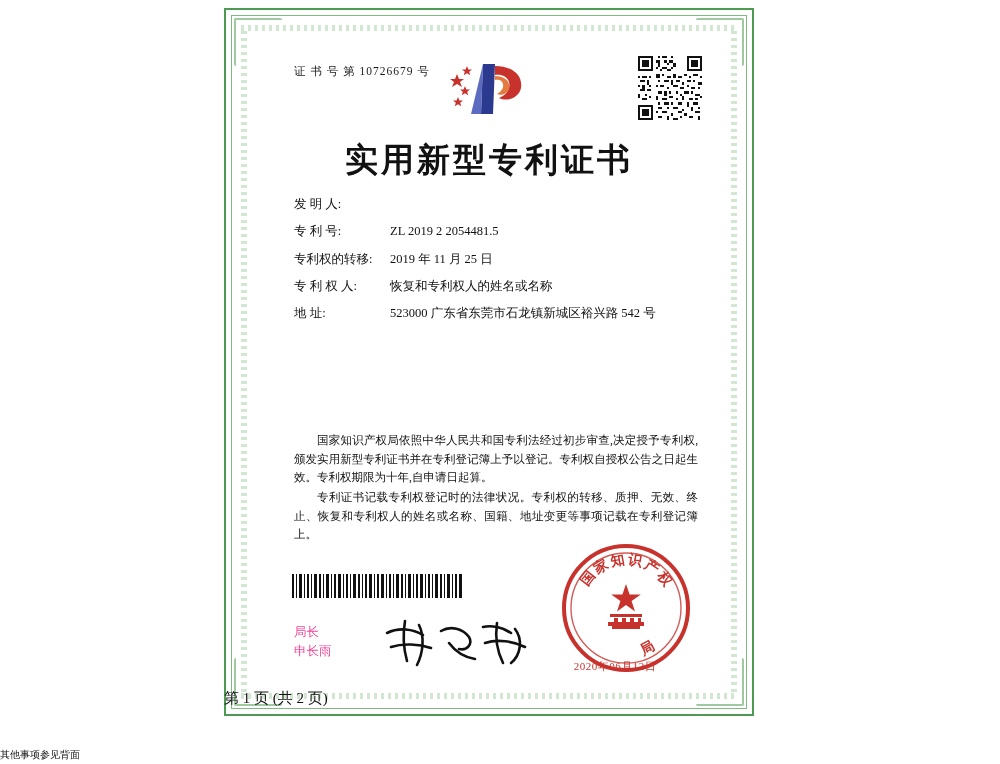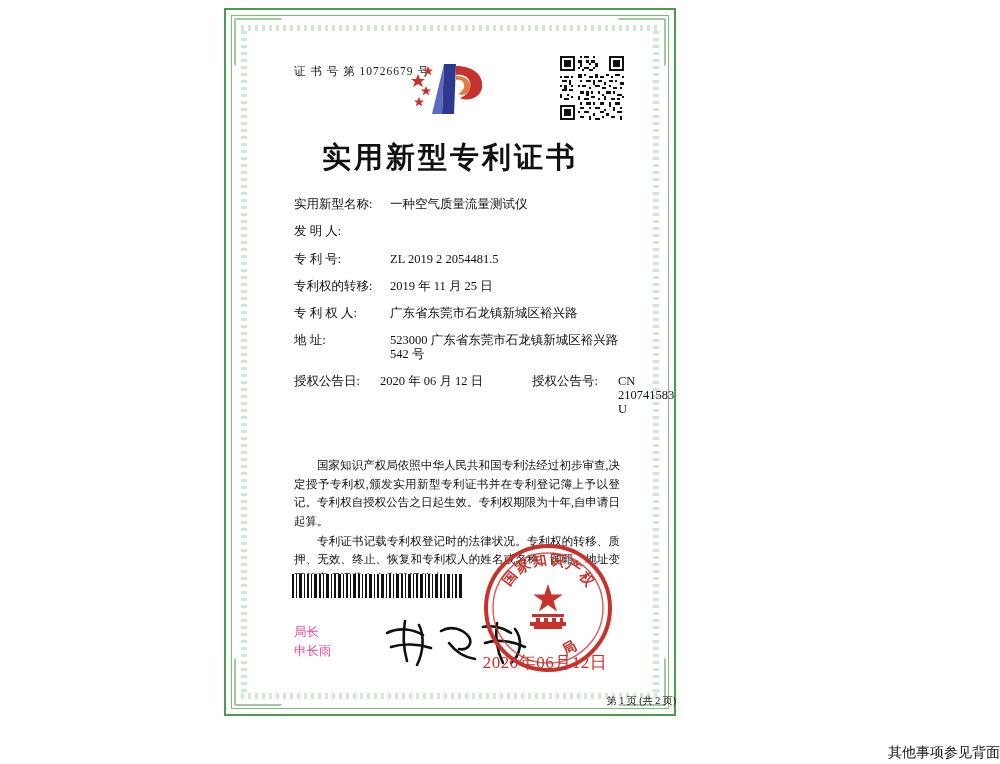--- a/index.html
+++ b/index.html
@@ -2,21 +2,21 @@
 <html><head>
 <meta charset="utf-8">
 <style>
   html,body{margin:0;padding:0;}
   body{
     width:1000px;height:764px;background:#ffffff;
     font-family:"Liberation Serif", serif;
     position:relative;overflow:hidden;
   }
   .page{
-    position:absolute;left:224px;top:8px;width:452px;height:730px;
+    position:absolute;left:224px;top:8px;width:530px;height:730px;
     background:#ffffff;
   }
   
   .frame-outer{
     position:absolute;left:0;top:0;right:0;bottom:22px;
     border:2px solid #4f9a52;
   }
   .frame-inner{
     position:absolute;left:7px;top:7px;right:7px;bottom:29px;
     border:1px solid #7fbb7f;
@@ -47,64 +47,64 @@
   
   .emblem{position:absolute;left:50%;top:48px;transform:translateX(-50%);width:96px;height:72px;}
   
   .qr{
     position:absolute;right:52px;top:48px;width:64px;height:64px;
   }
   .qr svg{display:block;}
 
   .title{
     position:absolute;left:0;right:0;top:130px;text-align:center;
-    font-size:29px;font-weight:bold;letter-spacing:3px;color:#111;
+    font-size:33px;font-weight:bold;letter-spacing:3px;color:#111;
     font-family:"DejaVu Sans", sans-serif;
   }
 
   .fields{
     position:absolute;left:70px;top:190px;right:56px;
     font-size:12.5px;color:#111;line-height:1.1;
   }
   .row{display:flex;align-items:baseline;margin-bottom:13.5px;}
   .lbl{width:96px;flex:0 0 96px;letter-spacing:0px;white-space:nowrap;}
   .val{flex:1;}
   .row2{display:flex;margin-bottom:13.5px;}
   .c1{width:238px;flex:0 0 238px;display:flex;}
   .c2{flex:1;display:flex;}
   .lbl-s{width:86px;flex:0 0 86px;white-space:nowrap;}
 
   .para{
-    position:absolute;left:70px;right:56px;top:448px;
+    position:absolute;left:70px;right:56px;top:423px;
     font-size:11.5px;line-height:1.62;color:#111;text-align:justify;
   }
   .para p{margin:0 0 1px 0;text-indent:2em;}
 
   .barcode{position:absolute;left:68px;top:566px;width:170px;height:24px;}
   .barcode svg{display:block;}
 
   .sign-block{
     position:absolute;left:70px;top:615px;font-size:12.5px;line-height:1.55;color:#ec4899;
   }
   .handwriting{
     position:absolute;left:155px;top:605px;width:160px;height:60px;
   }
   
   .seal{
     position:absolute;right:60px;bottom:62px;width:136px;height:136px;
   }
   .seal-date{
-    position:absolute;right:56px;bottom:64px;width:150px;text-align:center;
-    font-size:17px;color:#c8322c;letter-spacing:0.5px;margin-top:20px;
+    position:absolute;right:64px;bottom:64px;width:150px;text-align:center;
+    font-size:11px;color:#c8322c;letter-spacing:0.5px;margin-top:20px;
   }
   .page-num{
-    position:absolute;left:0;right:0;bottom:30px;text-align:right;font-size:10px;color:#111;
+    position:absolute;left:0;right:0;bottom:30px;text-align:left;font-size:15px;color:#111;
   }
   .footnote{
-    position:absolute;left:0;right:0;bottom:2px;text-align:right;font-size:14px;color:#111;
+    position:absolute;left:0;right:0;bottom:2px;text-align:left;font-size:10px;color:#111;
   }
 </style>
 </head>
 <body>
 
 <div class="page">
 
   <div class="frame-outer"></div>
   <div class="frame-inner"></div>
   <div class="frame-orn"></div>
@@ -237,51 +237,37 @@
           <rect x="23" y="27" width="2" height="1"></rect>
           <rect x="27" y="27" width="1" height="2"></rect>
       </g>
     </svg>
   </div>
 
   <div class="title">实用新型专利证书</div>
 
   <div class="fields">
     <div class="row">
-      <div class="lbl">实用新型名称:</div>
-      <div class="val">一种空气质量流量测试仪</div>
-    </div>
-    <div class="row">
       <div class="lbl">发  明  人:</div>
     </div>
     <div class="row">
       <div class="lbl">专    利    号:</div>
       <div class="val">ZL 2019 2 2054481.5</div>
     </div>
     <div class="row">
       <div class="lbl">专利权的转移:</div>
       <div class="val">2019 年 11 月 25 日</div>
     </div>
     <div class="row">
       <div class="lbl">专 利 权 人:</div>
-      <div class="val">广东省东莞市石龙镇新城区裕兴路</div>
+      <div class="val">恢复和专利权人的姓名或名称</div>
     </div>
     <div class="row">
       <div class="lbl">地        址:</div>
       <div class="val">523000  广东省东莞市石龙镇新城区裕兴路 542 号</div>
-    </div>
-    <div class="row2">
-      <div class="c1">
-        <div class="lbl-s">授权公告日:</div>
-        <div>2020 年 06 月 12 日</div>
-      </div>
-      <div class="c2">
-        <div class="lbl-s">授权公告号:</div>
-        <div>CN 210741583 U</div>
-      </div>
     </div>
   </div>
 
   <div class="para">
     <p>国家知识产权局依照中华人民共和国专利法经过初步审查,决定授予专利权,颁发实用新型专利证书并在专利登记簿上予以登记。专利权自授权公告之日起生效。专利权期限为十年,自申请日起算。</p>
     <p>专利证书记载专利权登记时的法律状况。专利权的转移、质押、无效、终止、恢复和专利权人的姓名或名称、国籍、地址变更等事项记载在专利登记簿上。</p>
   </div>
 
   <div class="barcode">
     <svg width="170" height="24" viewBox="0 0 170 24" shape-rendering="crispEdges">

